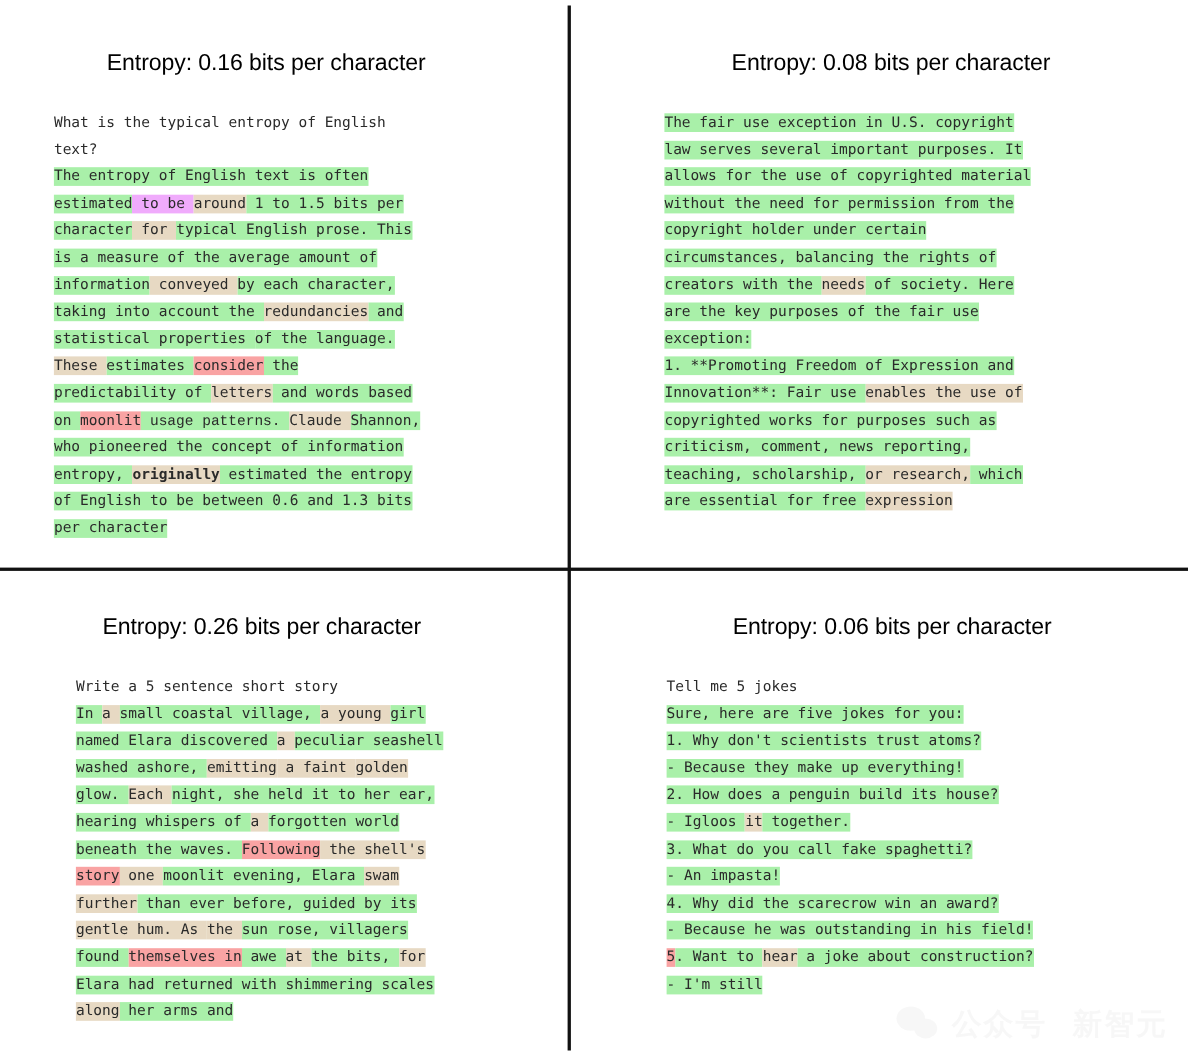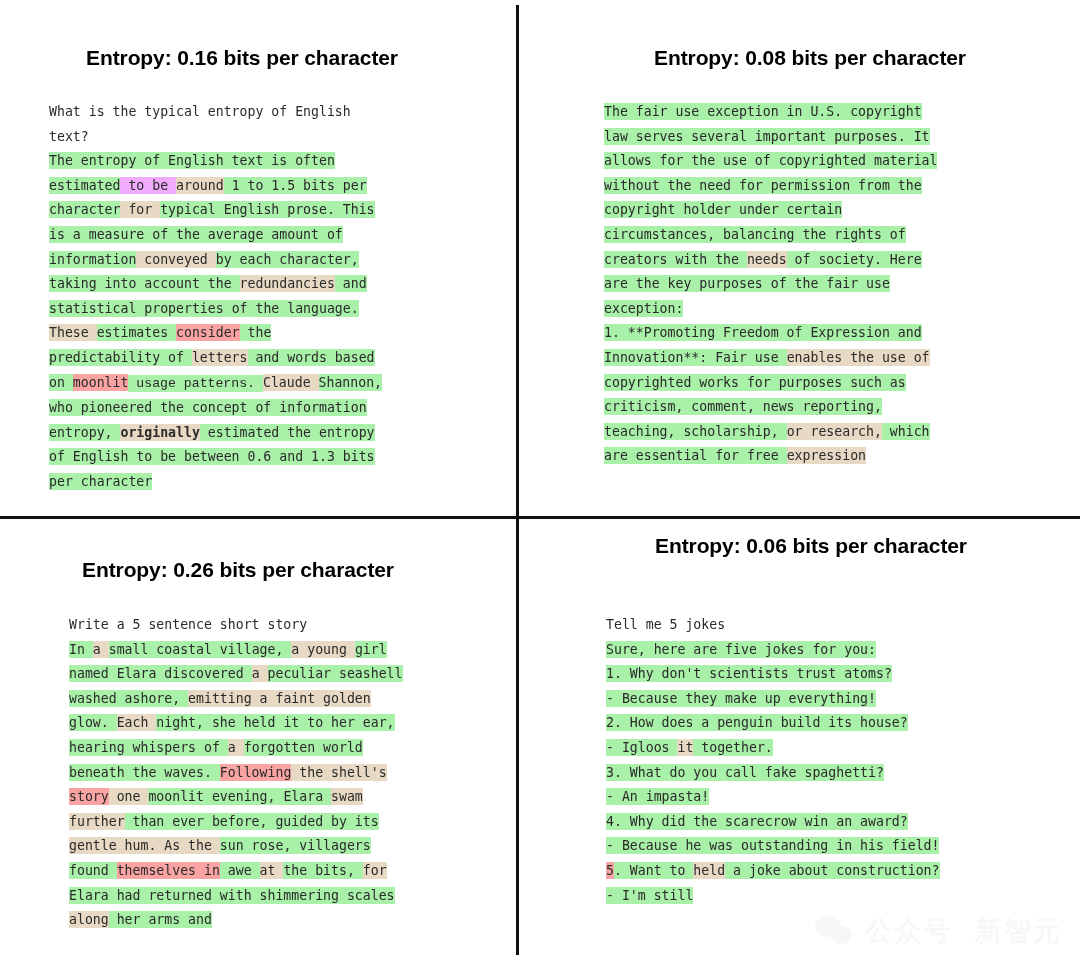--- a/index.html
+++ b/index.html
@@ -42,21 +42,21 @@
     grid-template-rows: 516px 451px;
   }
   .panel {
     position: relative;
     box-sizing: border-box;
     overflow: hidden;
   }
   .panel-title {
     text-align: center;
     font-family: "Liberation Sans", sans-serif;
-    font-weight: bold;
+    font-weight: normal;
     font-size: 21px;
     color: #000000;
     letter-spacing: -0.1px;
     margin: 0;
   }
   .panel-body {
     font-family: "DejaVu Sans Mono", "Liberation Mono", monospace;
     font-size: 13.2px;
     line-height: 24.6px;
     color: #2a2a2a;
@@ -68,21 +68,21 @@
   
   #panel-tl .panel-title { padding-top: 46px; padding-right: 32px; }
   #panel-tl .panel-body  { position: absolute; left: 49px; top: 100px; width: 400px; }
 
   #panel-tr .panel-title { padding-top: 46px; padding-left: 24px; }
   #panel-tr .panel-body  { position: absolute; left: 88px; top: 100px; width: 400px; }
 
   #panel-bl .panel-title { padding-top: 42px; padding-right: 40px; }
   #panel-bl .panel-body  { position: absolute; left: 37px; top: 97px; width: 400px; margin-left: 32px; }
 
-  #panel-br .panel-title { padding-top: 18px; padding-left: 26px; }
+  #panel-br .panel-title { padding-top: 42px; padding-left: 26px; }
   #panel-br .panel-body  { position: absolute; left: 90px; top: 97px; width: 400px; }
 
   
   #watermark {
     position: absolute;
     right: 18px;
     bottom: 18px;
     display: flex;
     align-items: center;
     gap: 10px;
@@ -177,21 +177,21 @@
     <div class="panel-body"><span>Tell me 5 jokes
 </span><span style="background: rgb(169, 240, 169);">Sure, here are five jokes for you:
 1. Why don't scientists trust atoms?
 - Because they make up everything!
 2. How does a penguin build its house?
 - Igloos </span><span style="background: rgb(231, 217, 195);">it</span><span style="background: rgb(169, 240, 169);"> together.
 3. What do you call fake spaghetti?
 - An impasta!
 4. Why did the scarecrow win an award?
 - Because he was outstanding in his field!
-</span><span style="background: rgb(249, 163, 163);">5</span><span style="background: rgb(169, 240, 169);">. Want to </span><span style="background: rgb(231, 217, 195);">held</span><span style="background: rgb(169, 240, 169);"> a joke about construction?
+</span><span style="background: rgb(249, 163, 163);">5</span><span style="background: rgb(169, 240, 169);">. Want to </span><span style="background: rgb(231, 217, 195);">hear</span><span style="background: rgb(169, 240, 169);"> a joke about construction?
 - I'm still</span></div>
   </div>
 
 </div>
 
 <div id="v-divider"></div>
 <div id="h-divider"></div>
 
 <div id="watermark">
   <span class="wm-logo">

